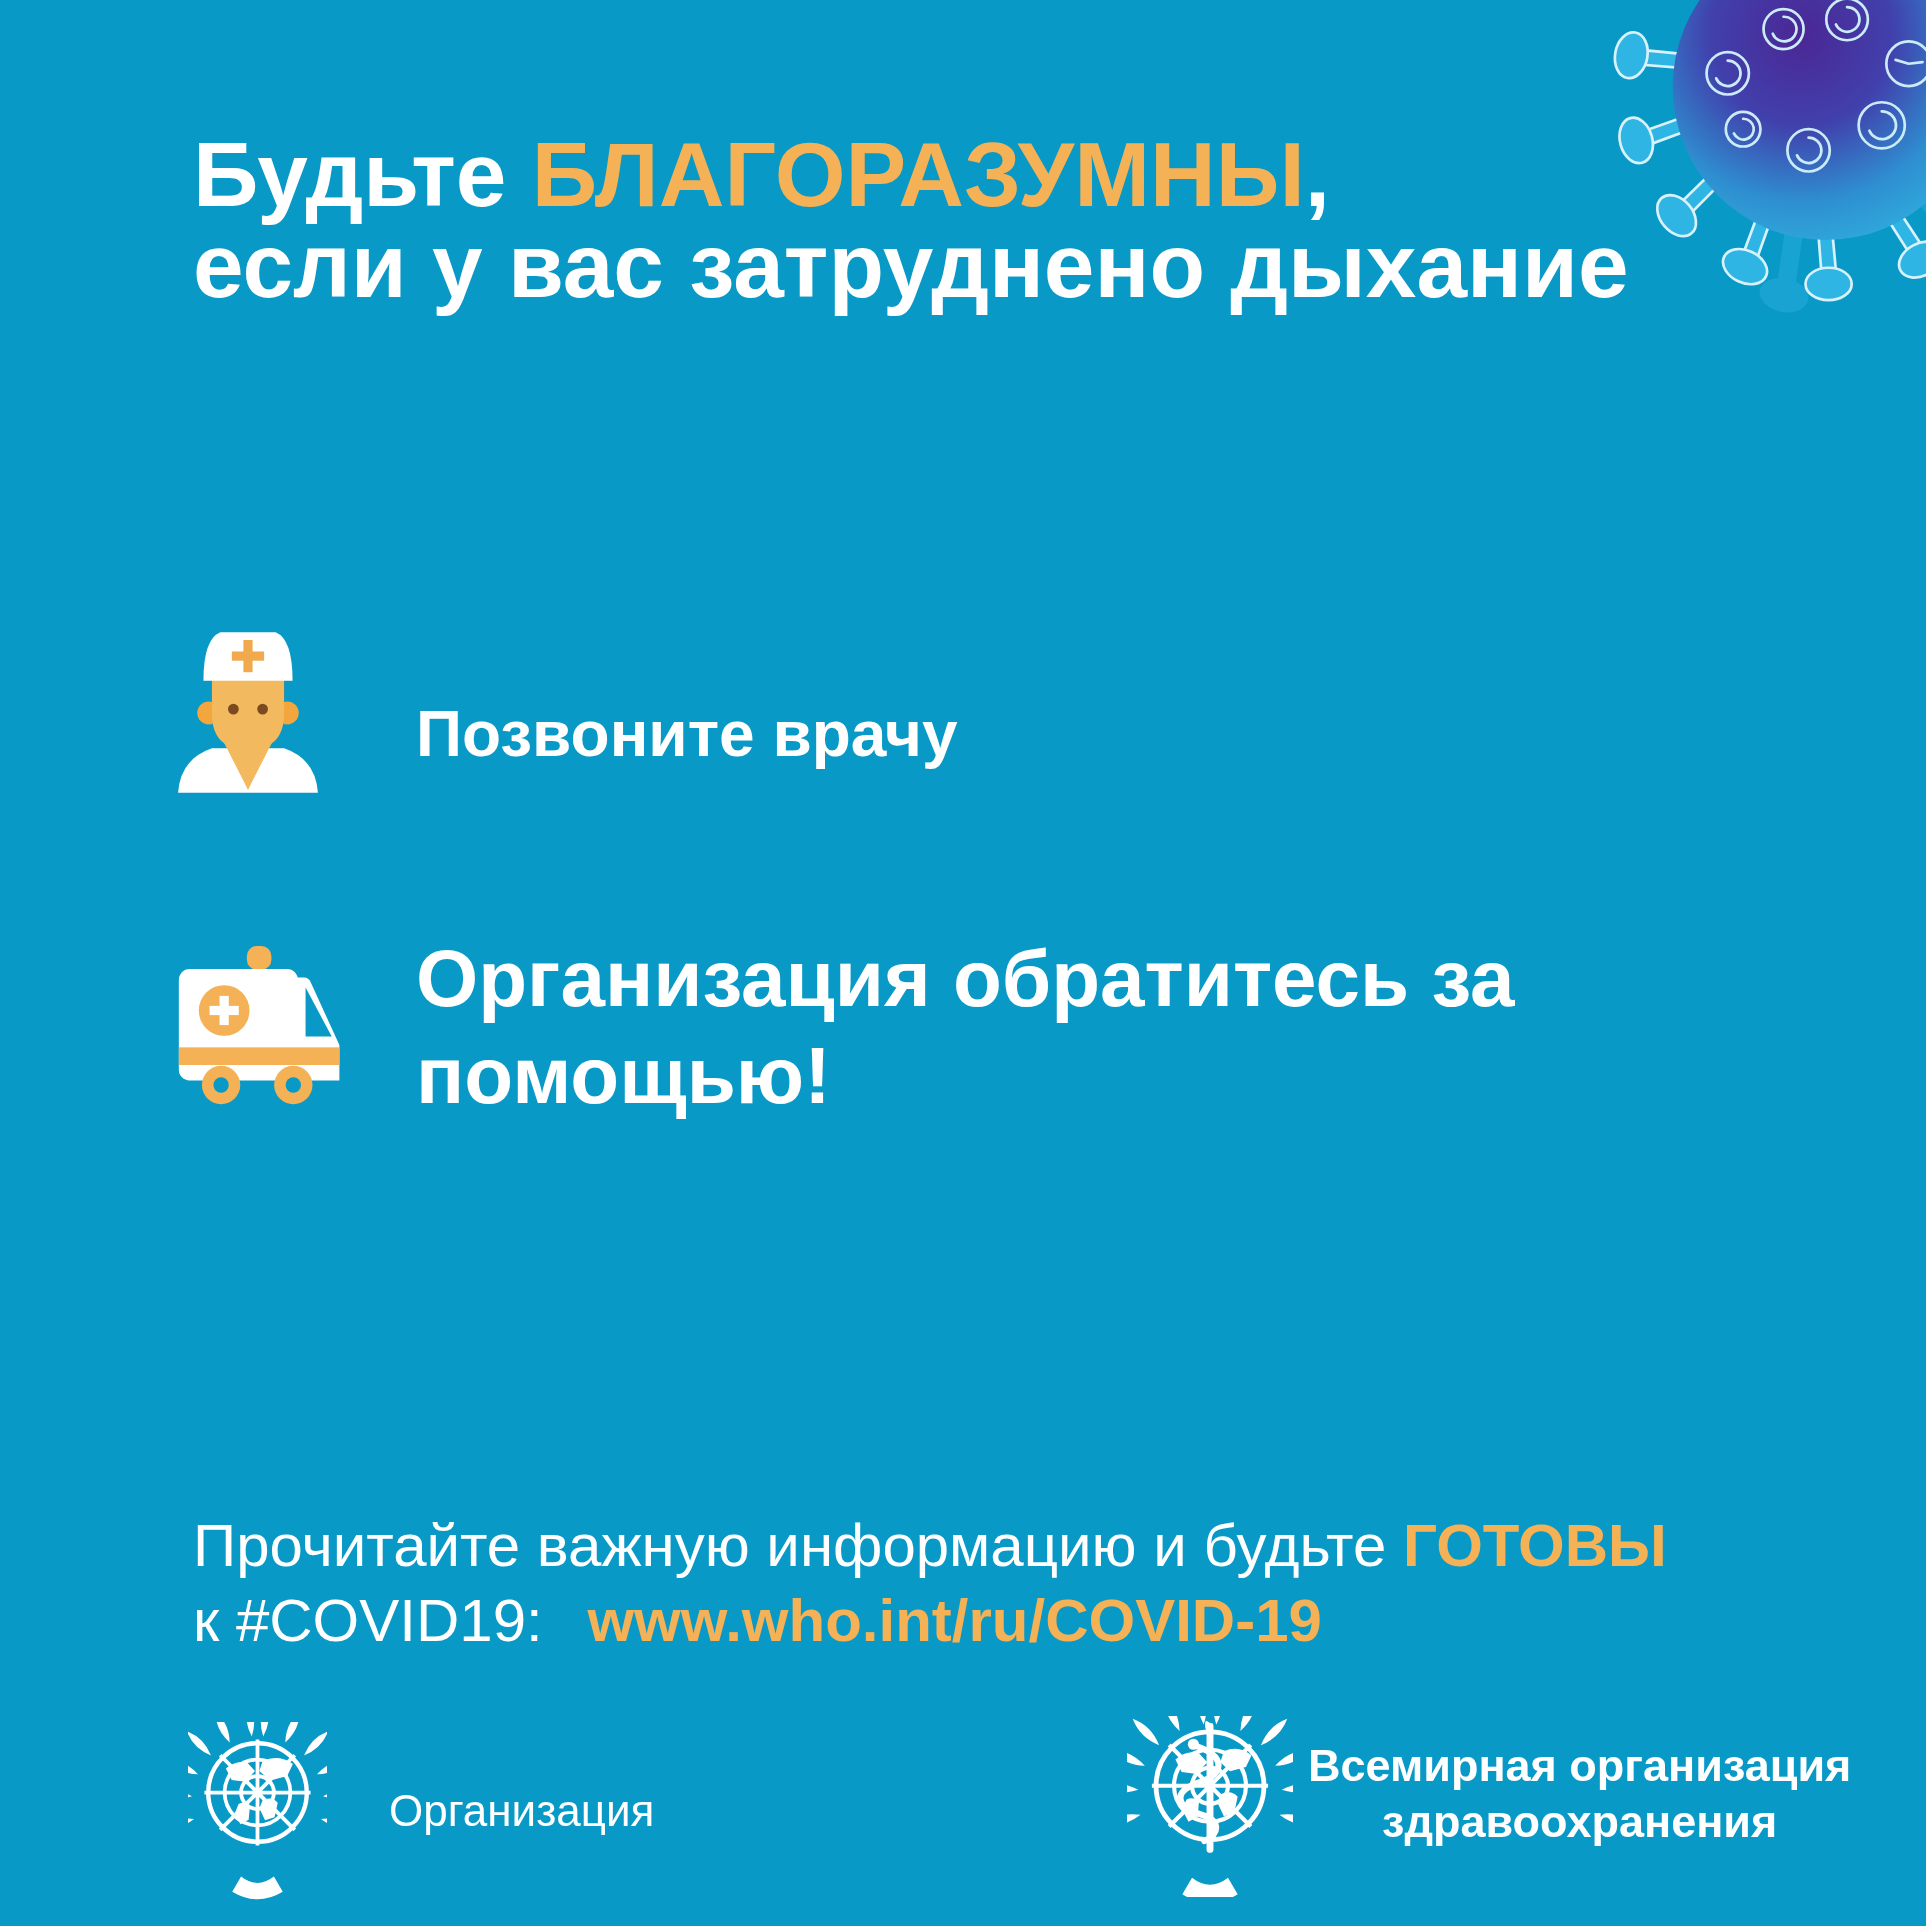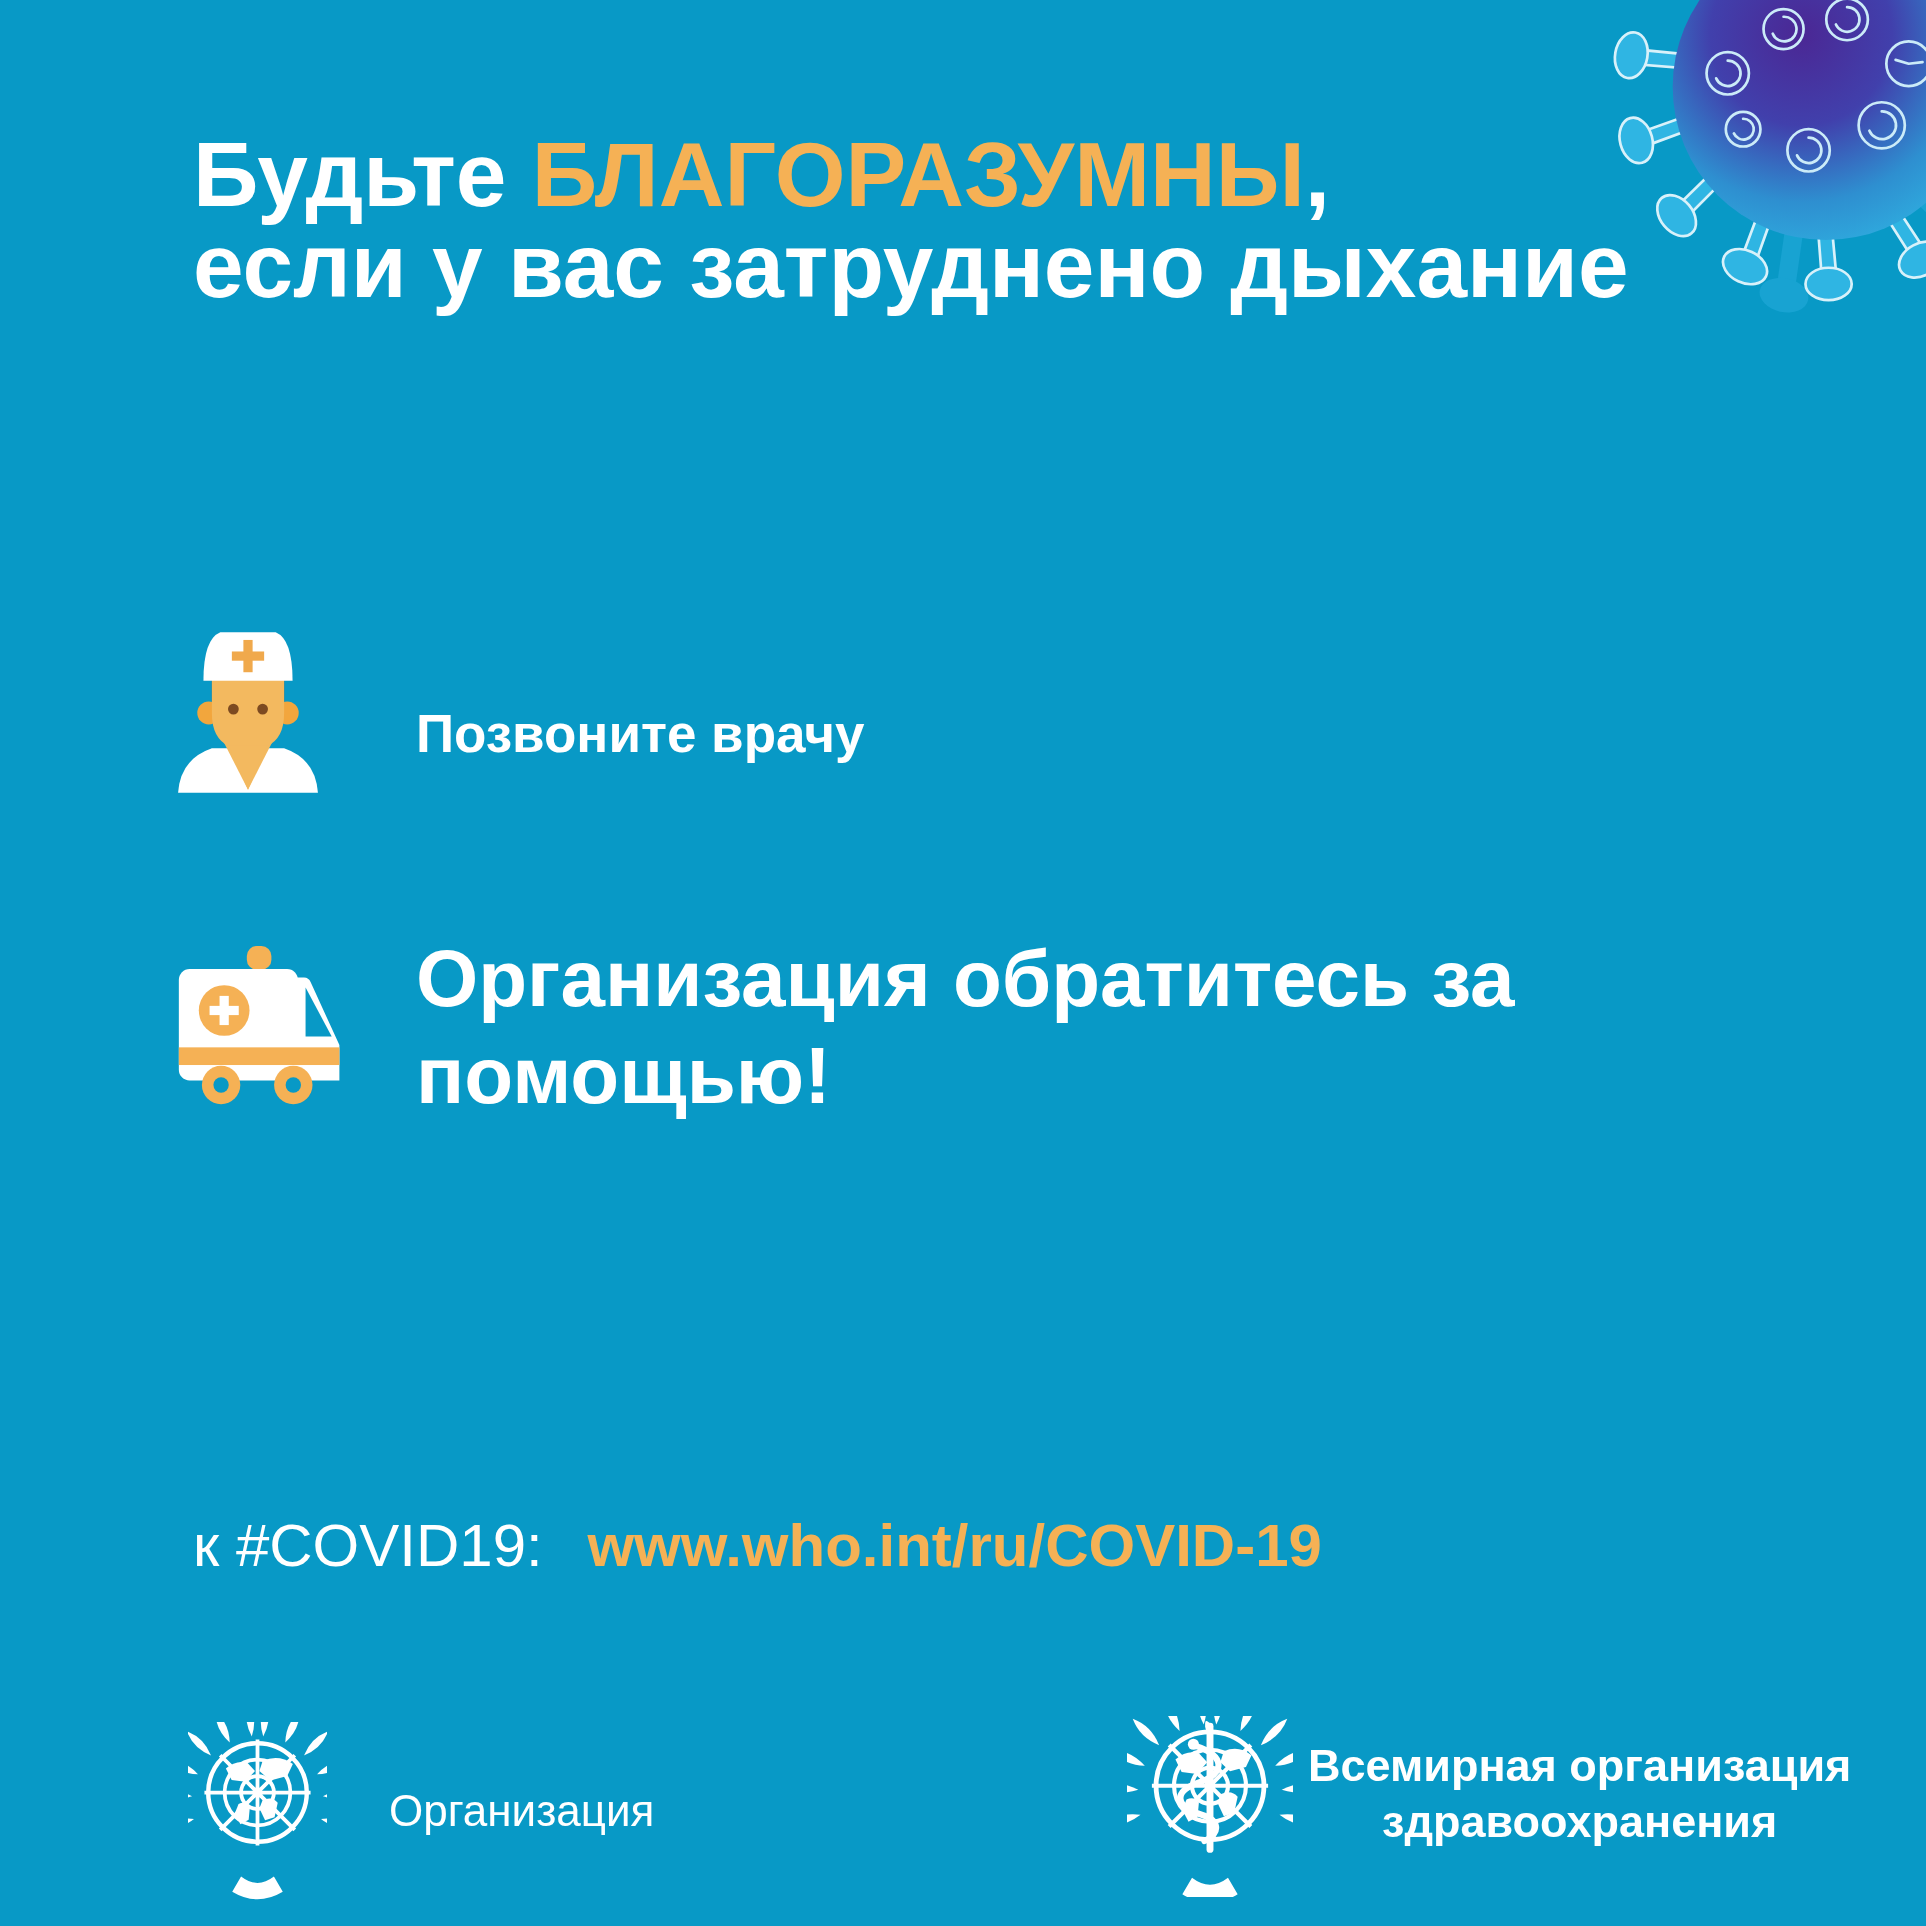--- a/index.html
+++ b/index.html
@@ -21,21 +21,21 @@
   
   .title{
     position:absolute;left:193px;top:129px;margin:0;
     font-size:91px;line-height:91px;font-weight:bold;white-space:nowrap;
   }
 
   
   .doctor{position:absolute;left:175px;top:616px;width:146px;height:177px;}
   .advice-text-1{
     position:absolute;left:416px;top:686px;
-    font-size:53px;line-height:96px;font-weight:bold;white-space:nowrap;
+    font-size:64px;line-height:96px;font-weight:bold;white-space:nowrap;
   }
   .ambulance{position:absolute;left:175px;top:944px;width:169px;height:166px;}
   .advice-text-2{
     position:absolute;left:416px;top:930px;width:1136px;
     font-size:80px;line-height:97px;font-weight:bold;
   }
 
   
   .footer-note{
     position:absolute;left:193px;top:1508px;
@@ -186,20 +186,21 @@
     <g>
       <circle cx="120" cy="366" r="50" fill="#F5B155"></circle>
         <circle cx="120" cy="366" r="20" fill="#0899C6"></circle>
       <circle cx="308" cy="366" r="50" fill="#F5B155"></circle>
         <circle cx="308" cy="366" r="20" fill="#0899C6"></circle>
     </g>
   </svg>
   <div class="advice-text-2">Организация обратитесь за помощью!</div>
 
   <div class="footer-note">
+    <div><span>Прочитайте важную информацию и будьте </span><span class="accent">ГОТОВЫ</span></div>
     <div><span>к #COVID19: </span><span class="accent bold">www.who.int/ru/COVID-19</span></div>
   </div>
 
   <svg class="un-emblem" viewBox="0 0 220 260" aria-hidden="true">
     <g class="embs" stroke-width="7">
       <circle cx="110" cy="100" r="78"></circle>
       <circle cx="110" cy="100" r="52" stroke-width="6"></circle>
       <circle cx="110" cy="100" r="26" stroke-width="6"></circle>
       <path d="M26,100 H194 M110,16 V184 M51,41 L169,159 M169,41 L51,159" stroke-width="6"></path>
     </g>

